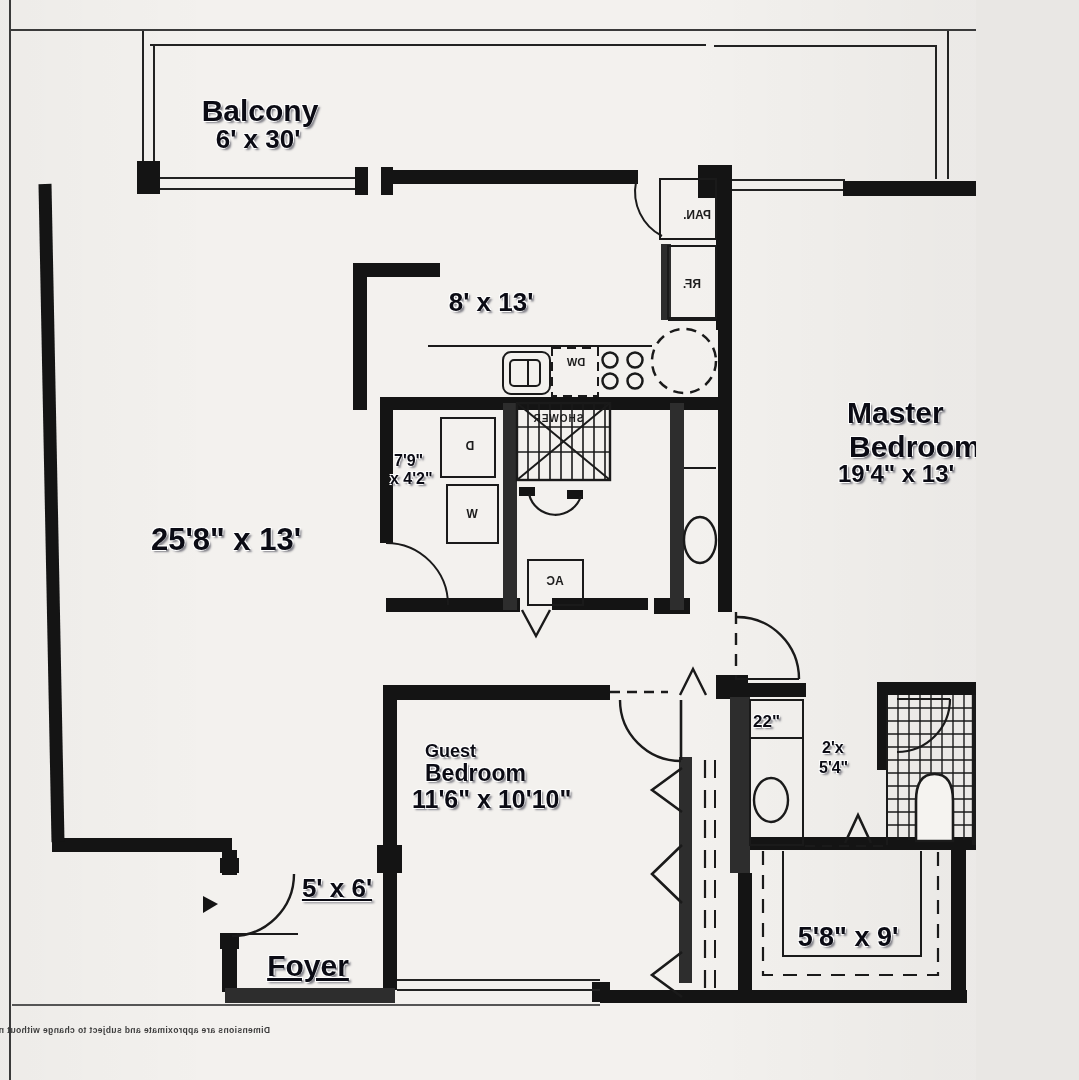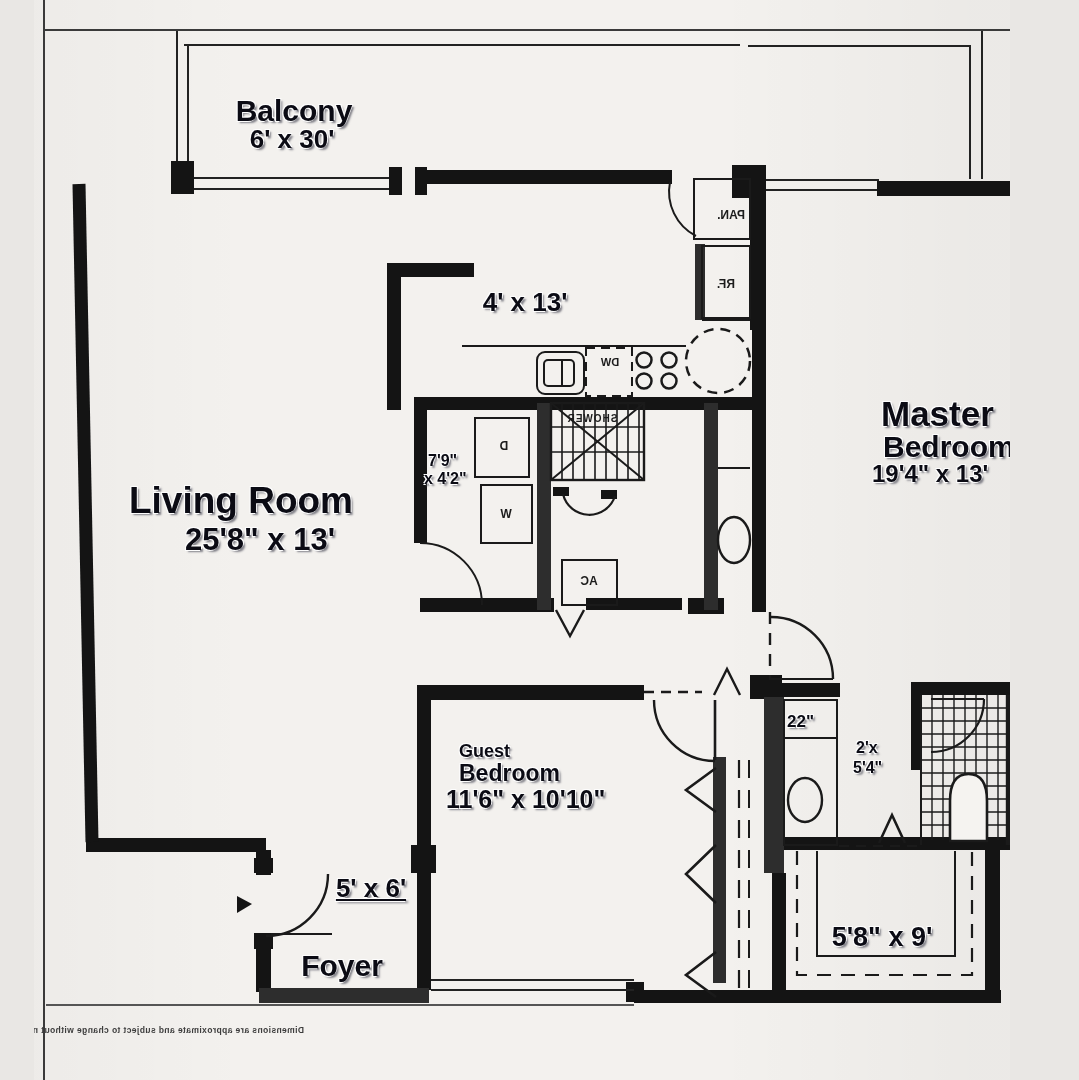--- a/index.html
+++ b/index.html
@@ -1,21 +1,20 @@
 <!DOCTYPE html>
 <html><head>
 <meta charset="utf-8">
 <style>
   html,body{margin:0;padding:0;background:#e9e7e4;}
   #stage{
     position:relative;width:976px;height:1080px;overflow:hidden;
     background:#f3f1ee;
     background-image:linear-gradient(90deg, rgba(0,0,0,.025), rgba(0,0,0,0) 22%, rgba(0,0,0,0) 70%, rgba(0,0,0,.03) 96%);
     font-family:"Liberation Sans", sans-serif;
-    margin-left:34px;
   }
   svg{position:absolute;left:0;top:0;}
   .lbl{
     position:absolute;
     font-weight:700;
     color:#0b0b14;
     white-space:nowrap;
     text-shadow:-1px -1px 0 #fdfdfd, 1px -1px 0 #fdfdfd, -1px 1px 0 #fdfdfd, 2px 2px 2px rgba(110,110,120,.85);
     transform:translate(-50%,-50%);
     line-height:1;
@@ -259,35 +258,34 @@
 
     <g stroke="#1a1a1a" fill="none">
       <path d="M 783 851 L 783 956 L 921 956 L 921 851" stroke-width="2"></path>
       <path d="M 763 851 L 763 975 L 938 975 L 938 851" stroke-width="2.2" stroke-dasharray="14 10"></path>
     </g>
   </svg>
 
   <div class="lbl" style="left:260px;top:111px;font-size:30px;">Balcony</div>
   <div class="lbl" style="left:258px;top:139px;font-size:26px;text-align:center;">6' x 30'</div>
 
-  <div class="lbl" style="left:491px;top:302px;font-size:26px;">4' x 13'</div>
-
-  <div class="lbl" style="left:207px;top:500px;font-size:37px;">Living Room</div>
+  <div class="lbl" style="left:491px;top:302px;font-size:26px;">8' x 13'</div>
+
   <div class="lbl" style="left:226px;top:539px;font-size:31px;">25'8" x 13'</div>
 
-  <div class="lbl la" style="left:847px;top:413px;font-size:35px;">Master</div>
+  <div class="lbl la" style="left:847px;top:413px;font-size:30px;">Master</div>
   <div class="lbl la" style="left:849px;top:447px;font-size:30px;">Bedroom</div>
   <div class="lbl la" style="left:838px;top:474px;font-size:24px;">19'4" x 13'</div>
 
   <div class="lbl la" style="left:425px;top:751px;font-size:18px;">Guest</div>
   <div class="lbl la" style="left:425px;top:773px;font-size:23px;">Bedroom</div>
   <div class="lbl la" style="left:412px;top:799px;font-size:25px;">11'6" x 10'10"</div>
 
   <div class="lbl" style="left:337px;top:888px;font-size:26px;text-decoration:underline;">5' x 6'</div>
-  <div class="lbl" style="left:308px;top:966px;font-size:30px;">Foyer</div>
+  <div class="lbl" style="left:308px;top:966px;font-size:30px;text-decoration:underline;">Foyer</div>
 
   <div class="lbl la" style="left:394px;top:461px;font-size:16px;">7'9"</div>
   <div class="lbl la" style="left:390px;top:479px;font-size:16px;">x 4'2"</div>
 
   <div class="lbl la" style="left:753px;top:721px;font-size:17px;">22"</div>
 
   <div class="lbl la" style="left:822px;top:748px;font-size:16px;">2'x</div>
   <div class="lbl la" style="left:819px;top:768px;font-size:16px;">5'4"</div>
 
   <div class="lbl" style="left:1014px;top:723px;font-size:12px;">6'x7'</div>

